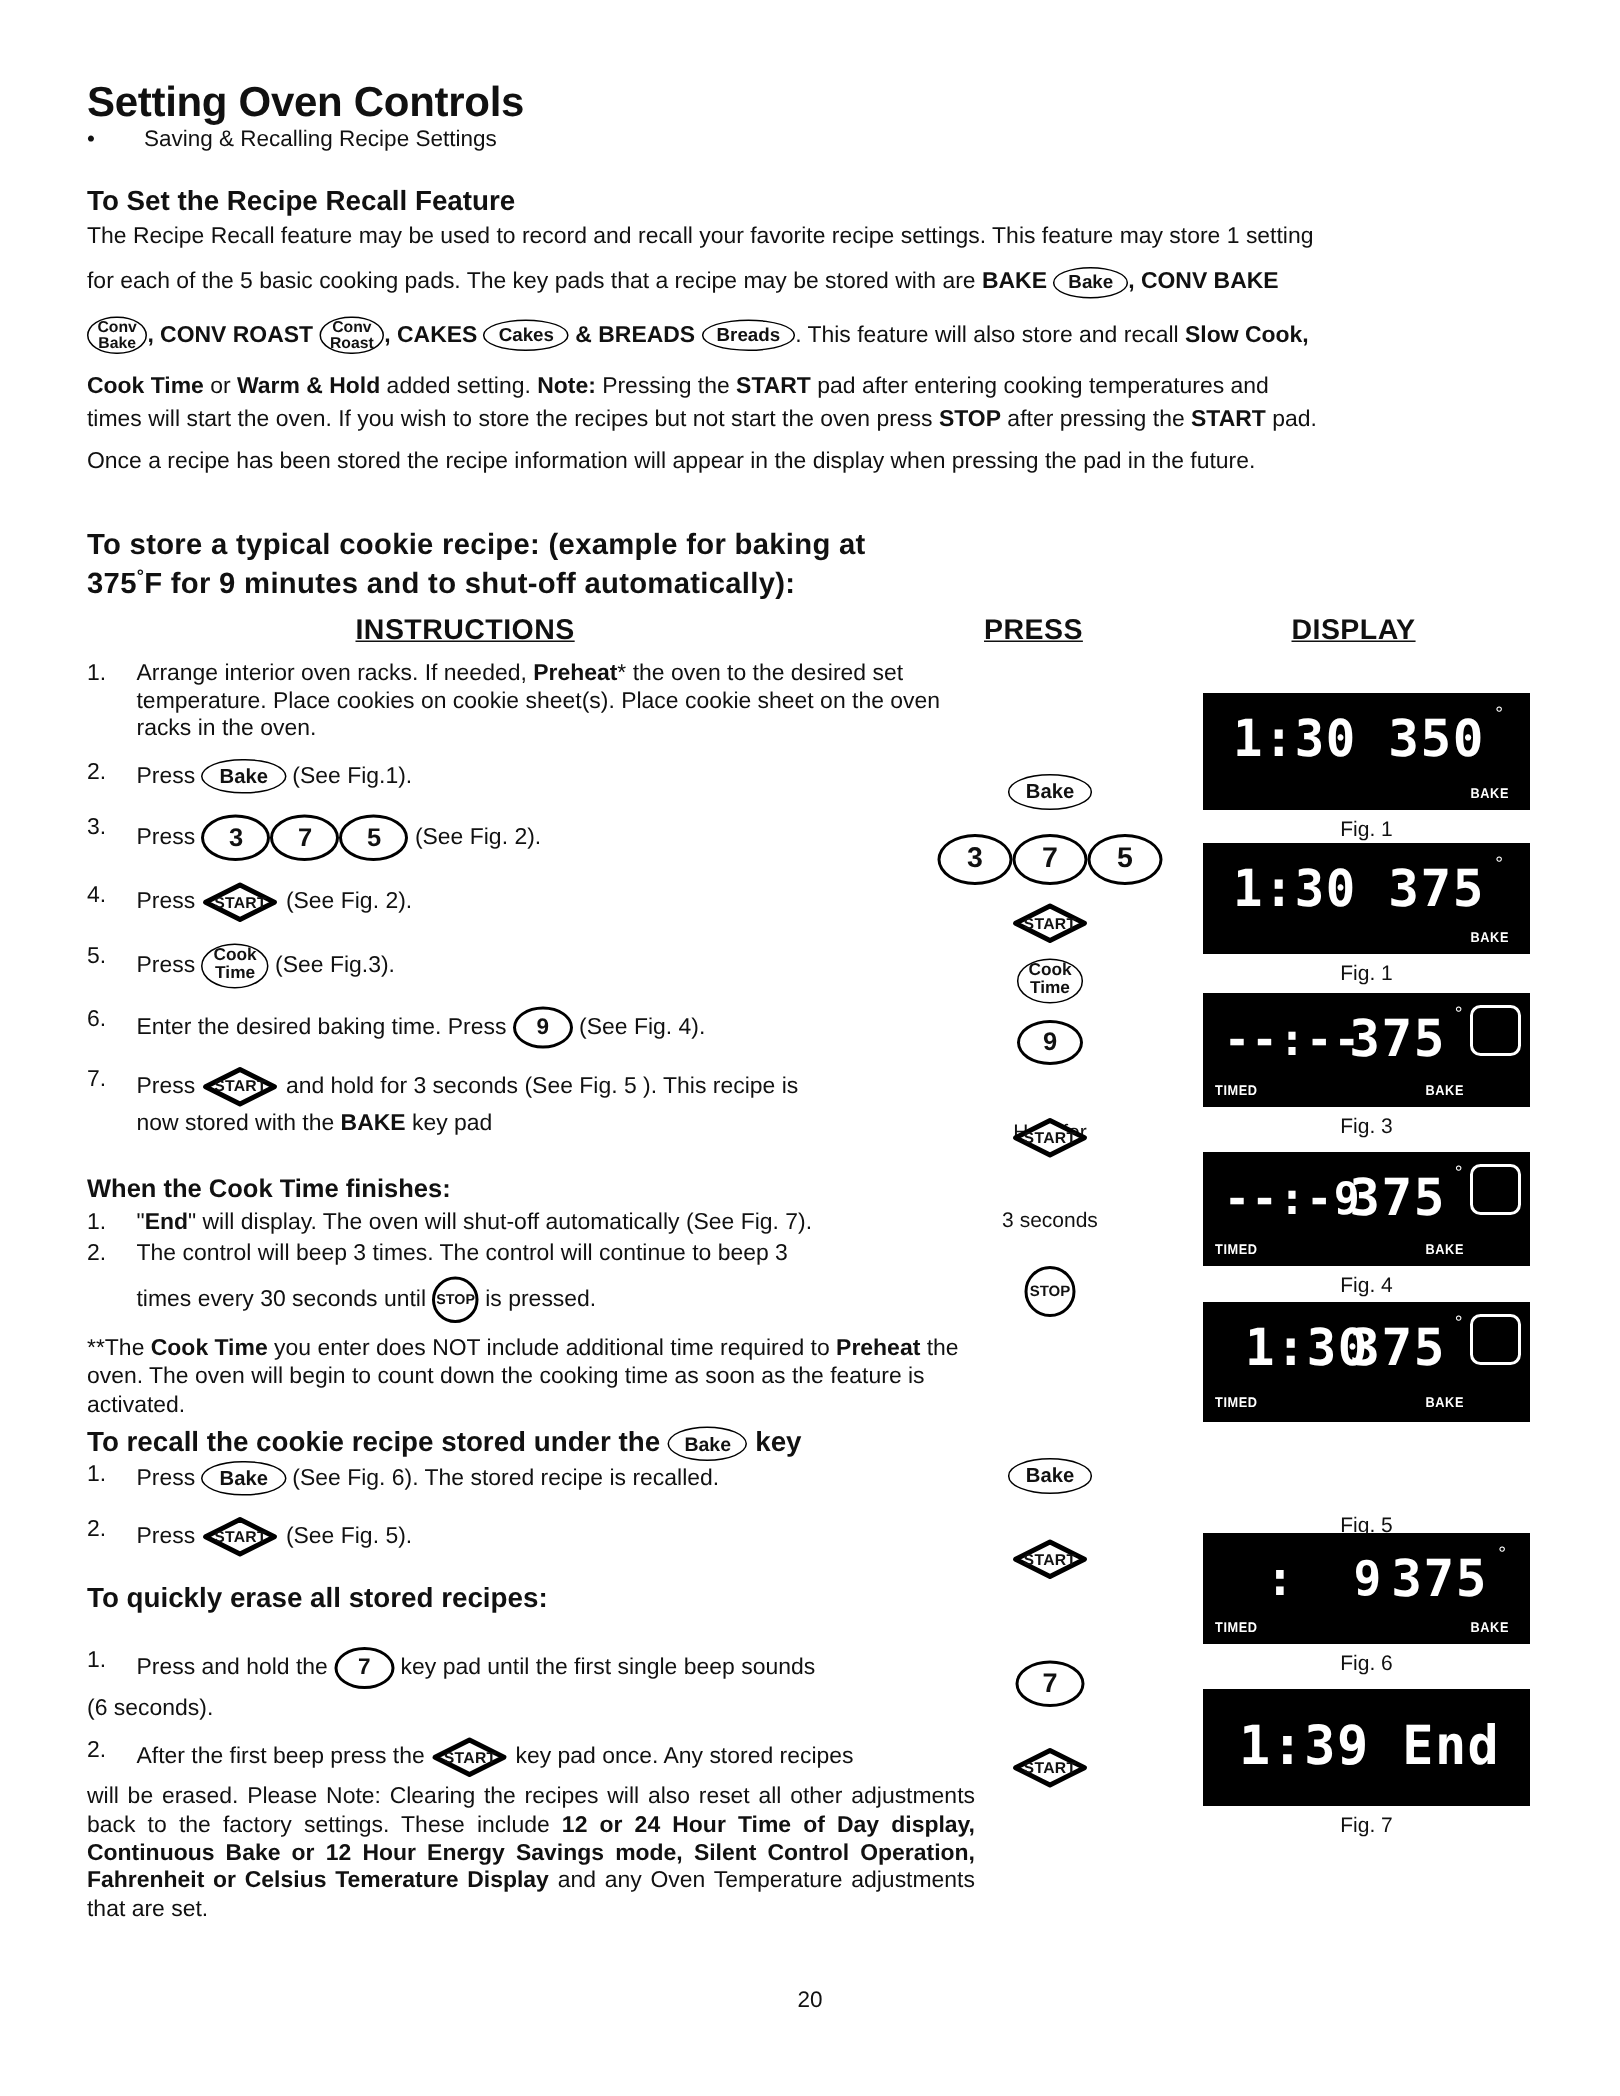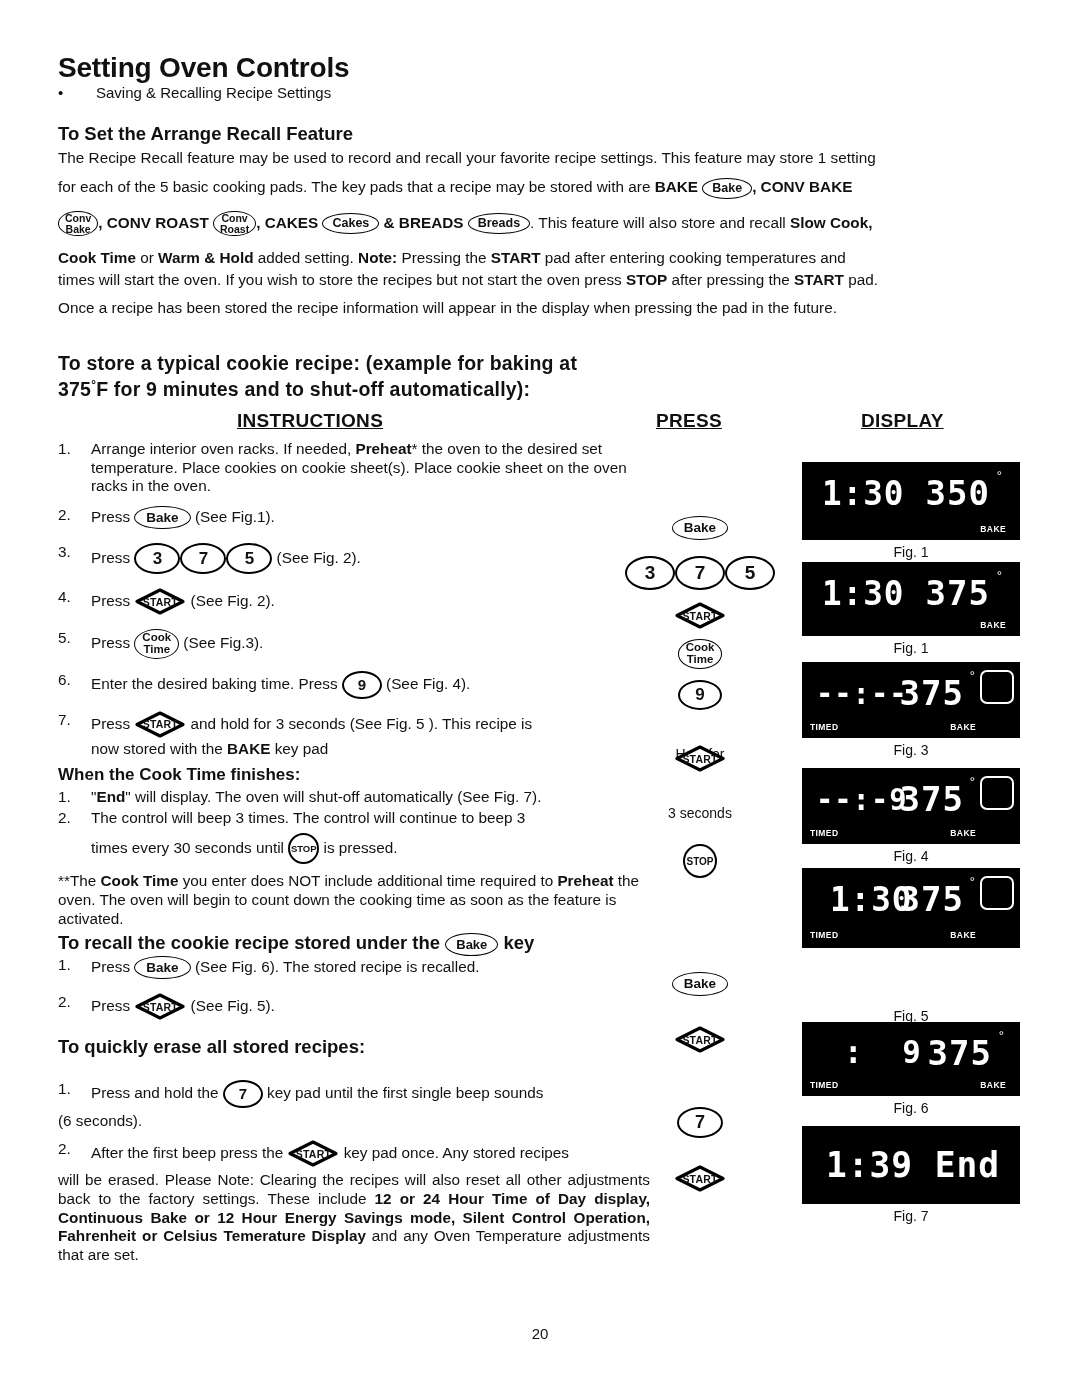--- a/index.html
+++ b/index.html
@@ -284,21 +284,21 @@
 
 <div class="page">
 
   <div class="wide-col">
     <h1 class="title">Setting Oven Controls</h1>
     <div class="bullet-line">
       <span class="bullet-dot">•</span>
       <span>Saving &amp; Recalling Recipe Settings</span>
     </div>
 
-    <h2 class="sub">To Set the Arrange Recall Feature</h2>
+    <h2 class="sub">To Set the Recipe Recall Feature</h2>
 
     <div class="para-line">
       <span>The Recipe Recall feature may be used to record and recall your favorite recipe settings. This feature may store 1 setting</span>
     </div>
 
     <div class="para-line">
       <span>for each of the 5 basic cooking pads. The key pads that a recipe may be stored with are </span><b>BAKE</b>&nbsp;<span class="pad pad-oval">Bake</span><b>, CONV BAKE</b>
     </div>
 
     <div class="para-line">
@@ -367,21 +367,21 @@
       <span class="txt"><span>Enter the desired baking time. Press </span><span class="pad-num small">9</span><span> (See Fig. 4).</span></span>
     </div>
 
     <div class="step" style="margin-bottom:2px">
       <span class="num">7.</span>
       <span class="txt"><span>Press </span><span class="pad-diamond"><svg class="dshape" viewBox="0 0 52 27">
               <path d="M26 2 L49 13.5 L26 25 L3 13.5 Z" fill="#fff" stroke="#000" stroke-width="3.2" stroke-linejoin="round"></path>
             </svg><span class="dlabel">START</span></span><span> and hold for 3 seconds (See Fig. 5 ). This recipe is</span></span>
     </div>
 
-    <div class="step" style="margin-bottom:6px">
+    <div class="step" style="margin-bottom:24px">
       <span class="num"></span>
       <span class="txt"><span>now stored with the </span><b>BAKE</b><span> key pad</span></span>
     </div>
 
     <h3 class="heading-bold">When the Cook Time finishes:</h3>
 
     <div class="step" style="margin-bottom:2px">
       <span class="num">1.</span>
       <span class="txt"><span>"</span><b>End</b><span>" will display. The oven will shut-off automatically (See Fig. 7).</span></span>
     </div>

